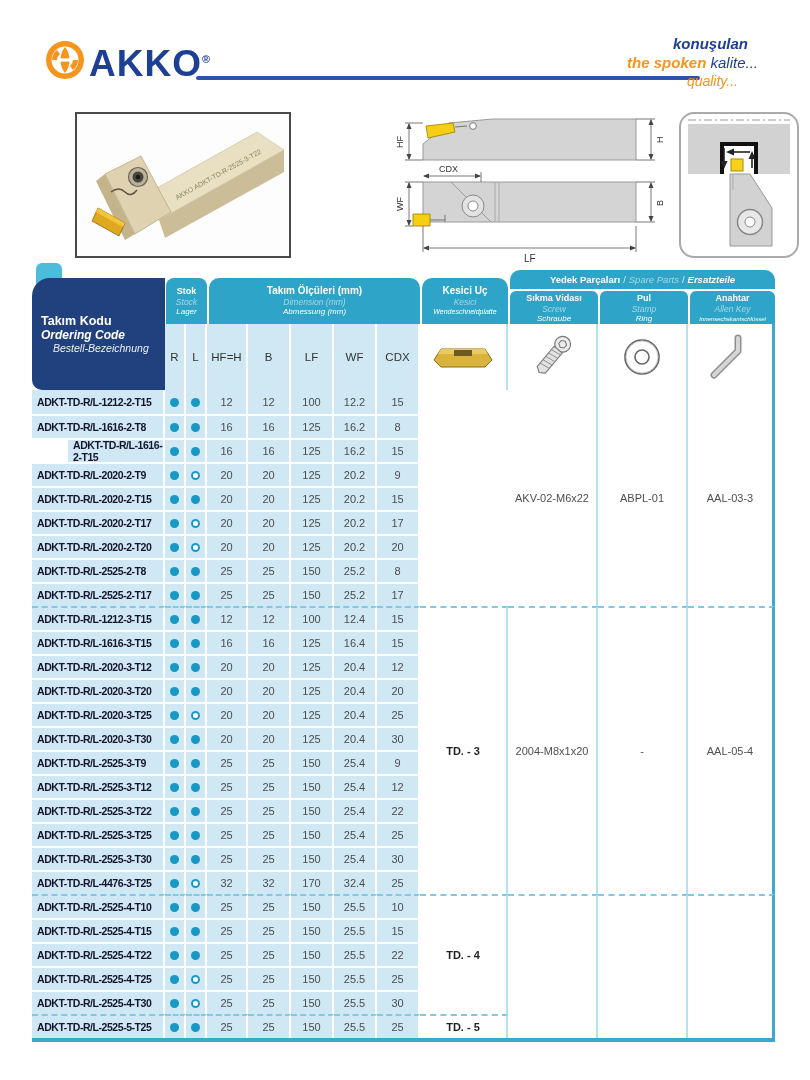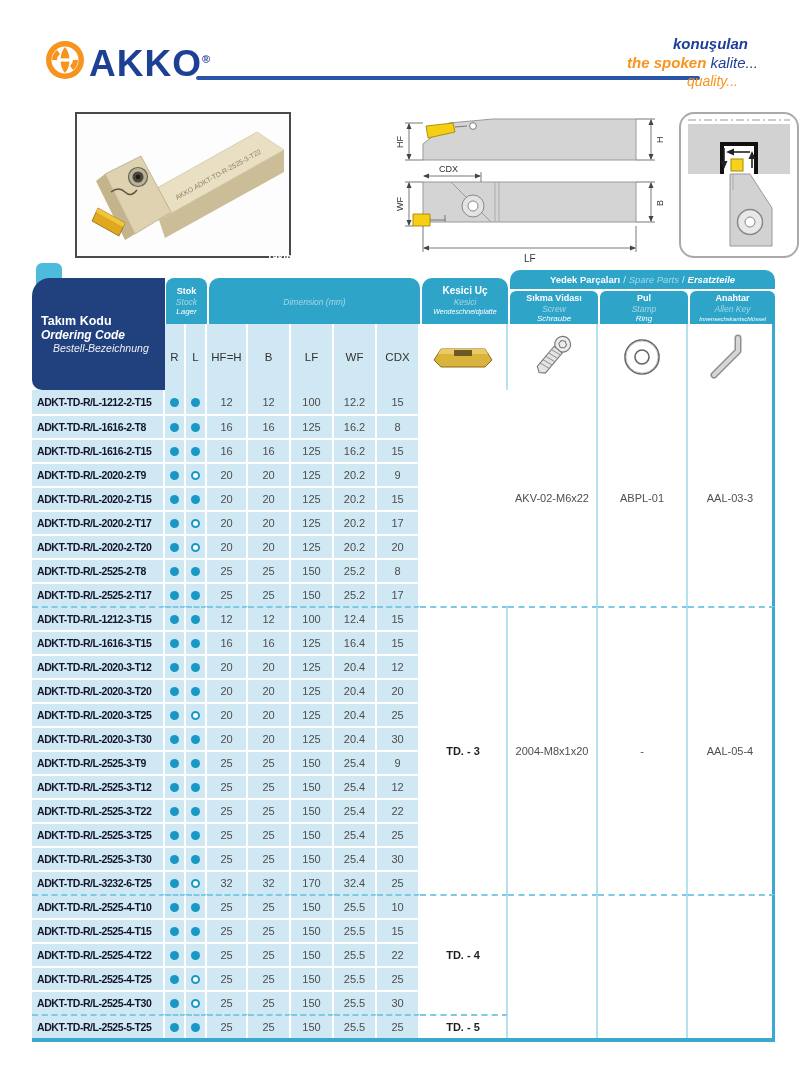--- a/index.html
+++ b/index.html
@@ -25,21 +25,21 @@
   .catalog{position:absolute;left:32px;top:270px;width:743px;height:772px;}
   .tab-square{position:absolute;left:4px;top:-7px;width:26px;height:26px;background:#4cbbdc;border-radius:6px;}
   .hbox{position:absolute;box-sizing:border-box;color:#fff;display:flex;flex-direction:column;align-items:center;justify-content:center;}
   .teal{background:#2ea4c8;}
   #hdr-code{left:0;top:8px;width:133px;height:112px;background:#21407e;border-radius:18px 0 0 10px;
             align-items:flex-start;padding-left:9px;justify-content:center;z-index:2;}
   #hdr-code .l1{font-size:12.5px;font-weight:bold;}
   #hdr-code .l2{font-size:12px;font-weight:bold;font-style:italic;}
   #hdr-code .l3{font-size:10.5px;font-style:italic;opacity:.92;margin-left:12px;}
   #hdr-stok{left:134px;top:8px;width:41px;height:46px;border-radius:8px 8px 0 0;}
-  #hdr-dims{left:177px;top:8px;width:211px;height:46px;border-radius:10px 10px 0 0;gap:33px;}
+  #hdr-dims{left:177px;top:8px;width:211px;height:46px;border-radius:10px 10px 0 0;}
   #hdr-insert{left:390px;top:8px;width:86px;height:46px;border-radius:10px 10px 0 0;}
   #hdr-yedek{left:478px;top:0;width:265px;height:19px;border-radius:10px 10px 0 0;flex-direction:row;font-size:9.5px;}
   #hdr-yedek .tr{font-weight:bold;}
   #hdr-yedek .en{font-style:italic;opacity:.55;}
   #hdr-yedek .de{font-style:italic;font-weight:bold;}
   #hdr-yedek .sl{opacity:.8;margin:0 3px;}
   #hdr-screw{left:478px;top:21px;width:88px;height:33px;border-radius:6px 6px 0 0;}
   #hdr-pul{left:568px;top:21px;width:88px;height:33px;border-radius:6px 6px 0 0;}
   #hdr-key{left:658px;top:21px;width:85px;height:33px;border-radius:6px 6px 0 0;}
   .h3l .tr{font-weight:bold;font-size:10px;line-height:12px;}
@@ -310,21 +310,21 @@
           <span class="dot fill"></span>
         </div>
         <div class="c lt ctr" style="grid-area: 2 / 3 / span 1;">
           <span class="dot fill"></span>
         </div>
         <div class="c lt num ctr" style="grid-area: 2 / 4 / span 1;">16</div>
         <div class="c lt num ctr" style="grid-area: 2 / 5 / span 1;">16</div>
         <div class="c lt num ctr" style="grid-area: 2 / 6 / span 1;">125</div>
         <div class="c lt num ctr" style="grid-area: 2 / 7 / span 1;">16.2</div>
         <div class="c lt num ctr" style="grid-area: 2 / 8 / span 1;">8</div>
-        <div class="c lt code" style="grid-area: 3 / 1 / span 1;">ADKT-TD-R/L-1616-2-T15</div>
+        <div class="c lt code" style="grid-area: 3 / 1 / span 1; margin-left: 36px;">ADKT-TD-R/L-1616-2-T15</div>
         <div class="c lt ctr" style="grid-area: 3 / 2 / span 1;">
           <span class="dot fill"></span>
         </div>
         <div class="c lt ctr" style="grid-area: 3 / 3 / span 1;">
           <span class="dot fill"></span>
         </div>
         <div class="c lt num ctr" style="grid-area: 3 / 4 / span 1;">16</div>
         <div class="c lt num ctr" style="grid-area: 3 / 5 / span 1;">16</div>
         <div class="c lt num ctr" style="grid-area: 3 / 6 / span 1;">125</div>
         <div class="c lt num ctr" style="grid-area: 3 / 7 / span 1;">16.2</div>
@@ -526,21 +526,21 @@
           <span class="dot fill"></span>
         </div>
         <div class="c lt ctr" style="grid-area: 20 / 3 / span 1;">
           <span class="dot fill"></span>
         </div>
         <div class="c lt num ctr" style="grid-area: 20 / 4 / span 1;">25</div>
         <div class="c lt num ctr" style="grid-area: 20 / 5 / span 1;">25</div>
         <div class="c lt num ctr" style="grid-area: 20 / 6 / span 1;">150</div>
         <div class="c lt num ctr" style="grid-area: 20 / 7 / span 1;">25.4</div>
         <div class="c lt num ctr" style="grid-area: 20 / 8 / span 1;">30</div>
-        <div class="c lt code" style="grid-area: 21 / 1 / span 1;">ADKT-TD-R/L-3232-6-T25</div>
+        <div class="c lt code" style="grid-area: 21 / 1 / span 1;">ADKT-TD-R/L-4476-3-T25</div>
         <div class="c lt ctr" style="grid-area: 21 / 2 / span 1;">
           <span class="dot fill"></span>
         </div>
         <div class="c lt ctr" style="grid-area: 21 / 3 / span 1;">
           <span class="dot open"></span>
         </div>
         <div class="c lt num ctr" style="grid-area: 21 / 4 / span 1;">32</div>
         <div class="c lt num ctr" style="grid-area: 21 / 5 / span 1;">32</div>
         <div class="c lt num ctr" style="grid-area: 21 / 6 / span 1;">170</div>
         <div class="c lt num ctr" style="grid-area: 21 / 7 / span 1;">32.4</div>

